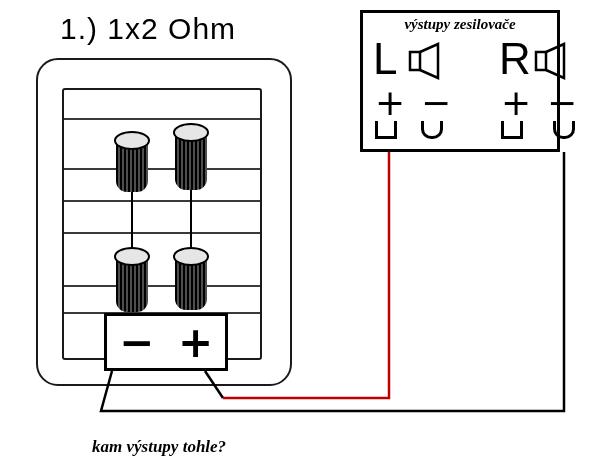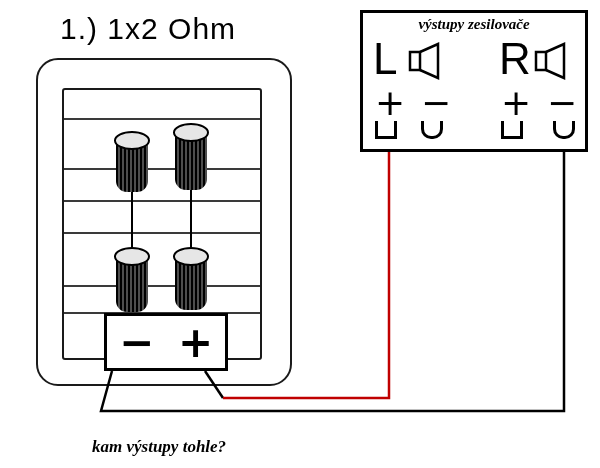--- a/index.html
+++ b/index.html
@@ -76,21 +76,21 @@
     font-size: 42px;
     font-weight: bold;
     font-family: "DejaVu Sans", sans-serif;
     z-index: 3;
   }
 
   
   .amp-box {
     position: absolute;
     left: 360px; top: 10px;
-    width: 228px; height: 142px;
+    width: 200px; height: 142px;
     border: 3px solid #000;
     background: #fff;
   }
   .amp-title {
     position: absolute;
     left: 0; top: 3px; width: 100%;
     text-align: center;
     font-family: "Liberation Serif", serif;
     font-style: italic;
     font-weight: bold;

